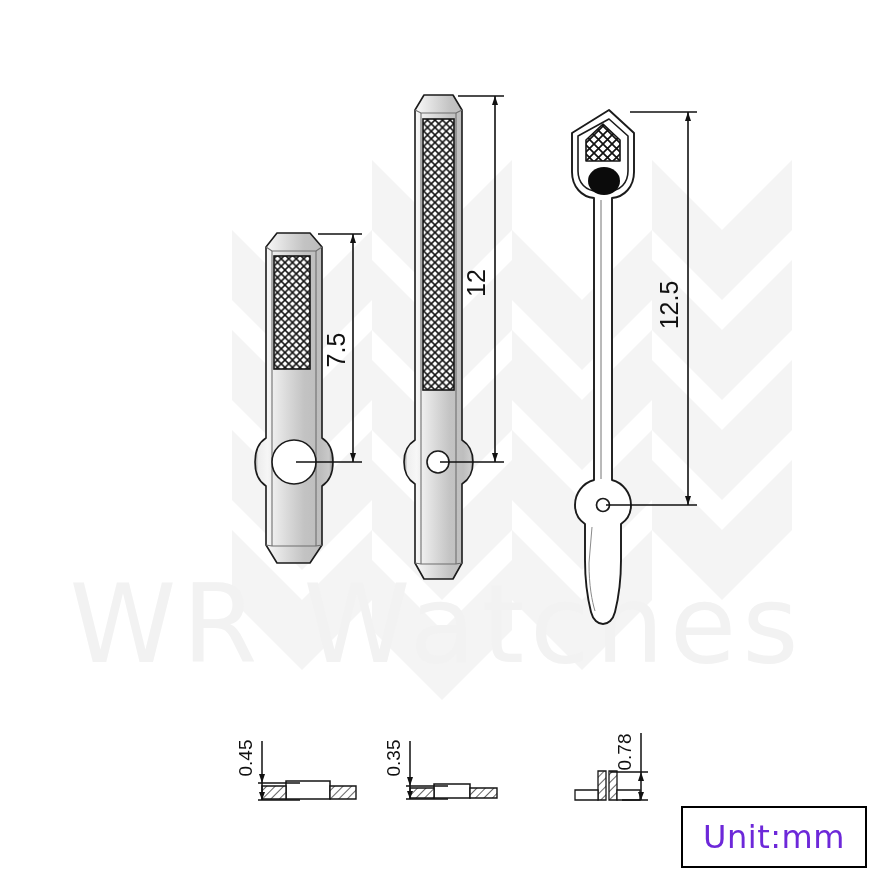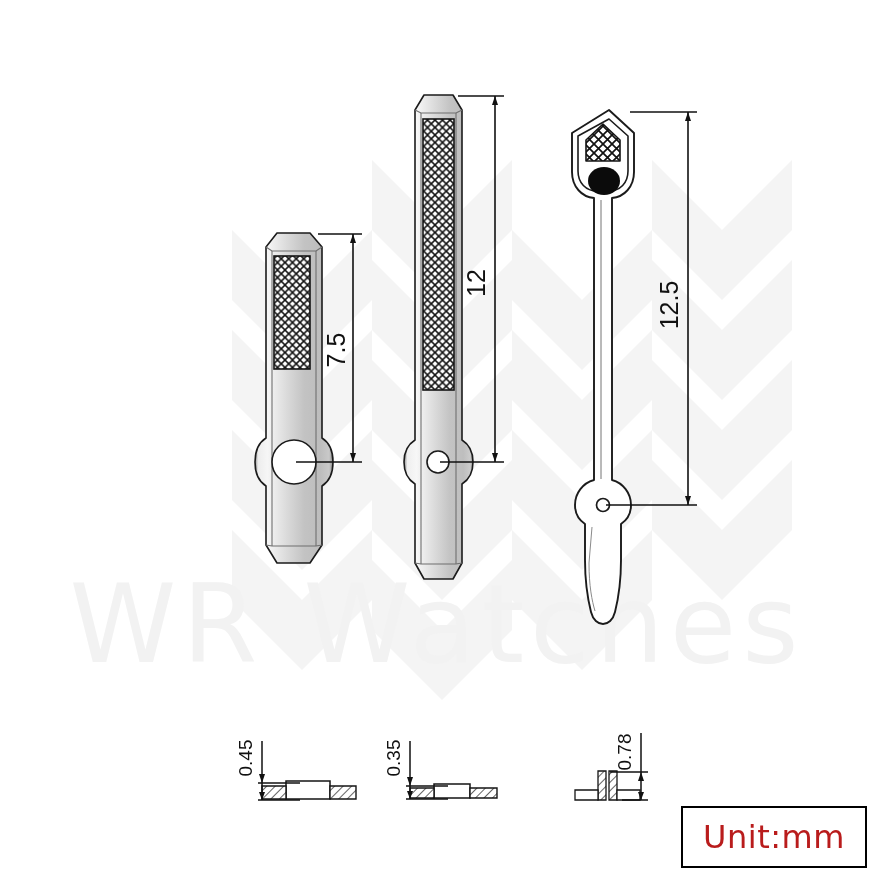--- a/index.html
+++ b/index.html
@@ -31,21 +31,21 @@
     background:#ffffff;
     display:flex;
     align-items:center;
     justify-content:center;
     box-sizing:border-box;
     z-index:40;
   }
   .unit-box span{
     font-family:"DejaVu Sans", sans-serif;
     font-size:32px;
-    color:#b91c1c;
+    color:#6d28d9;
     letter-spacing:0.5px;
     line-height:1;
   }
   .dim-text{
     font-family:"Liberation Sans", sans-serif;
     fill:#111111;
   }
   .wm-text{
     font-family:"DejaVu Sans", sans-serif;
     fill:#f2f2f2;

